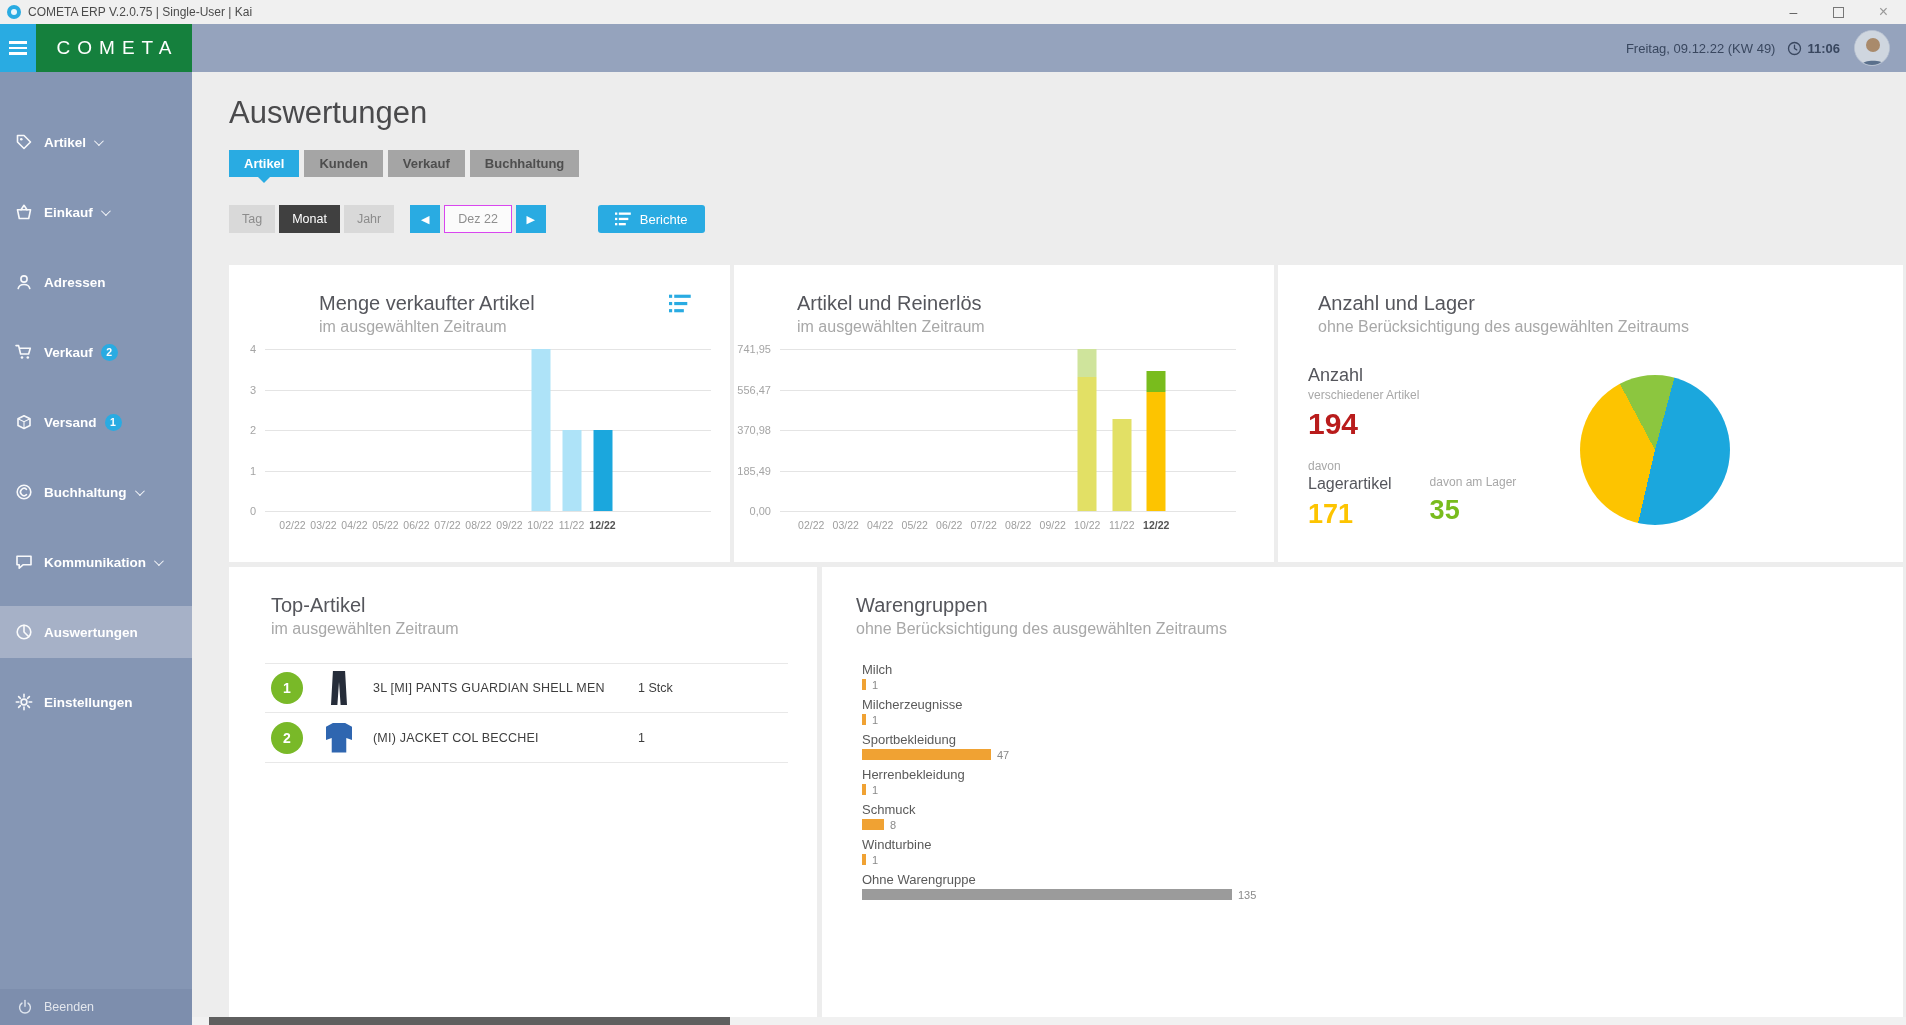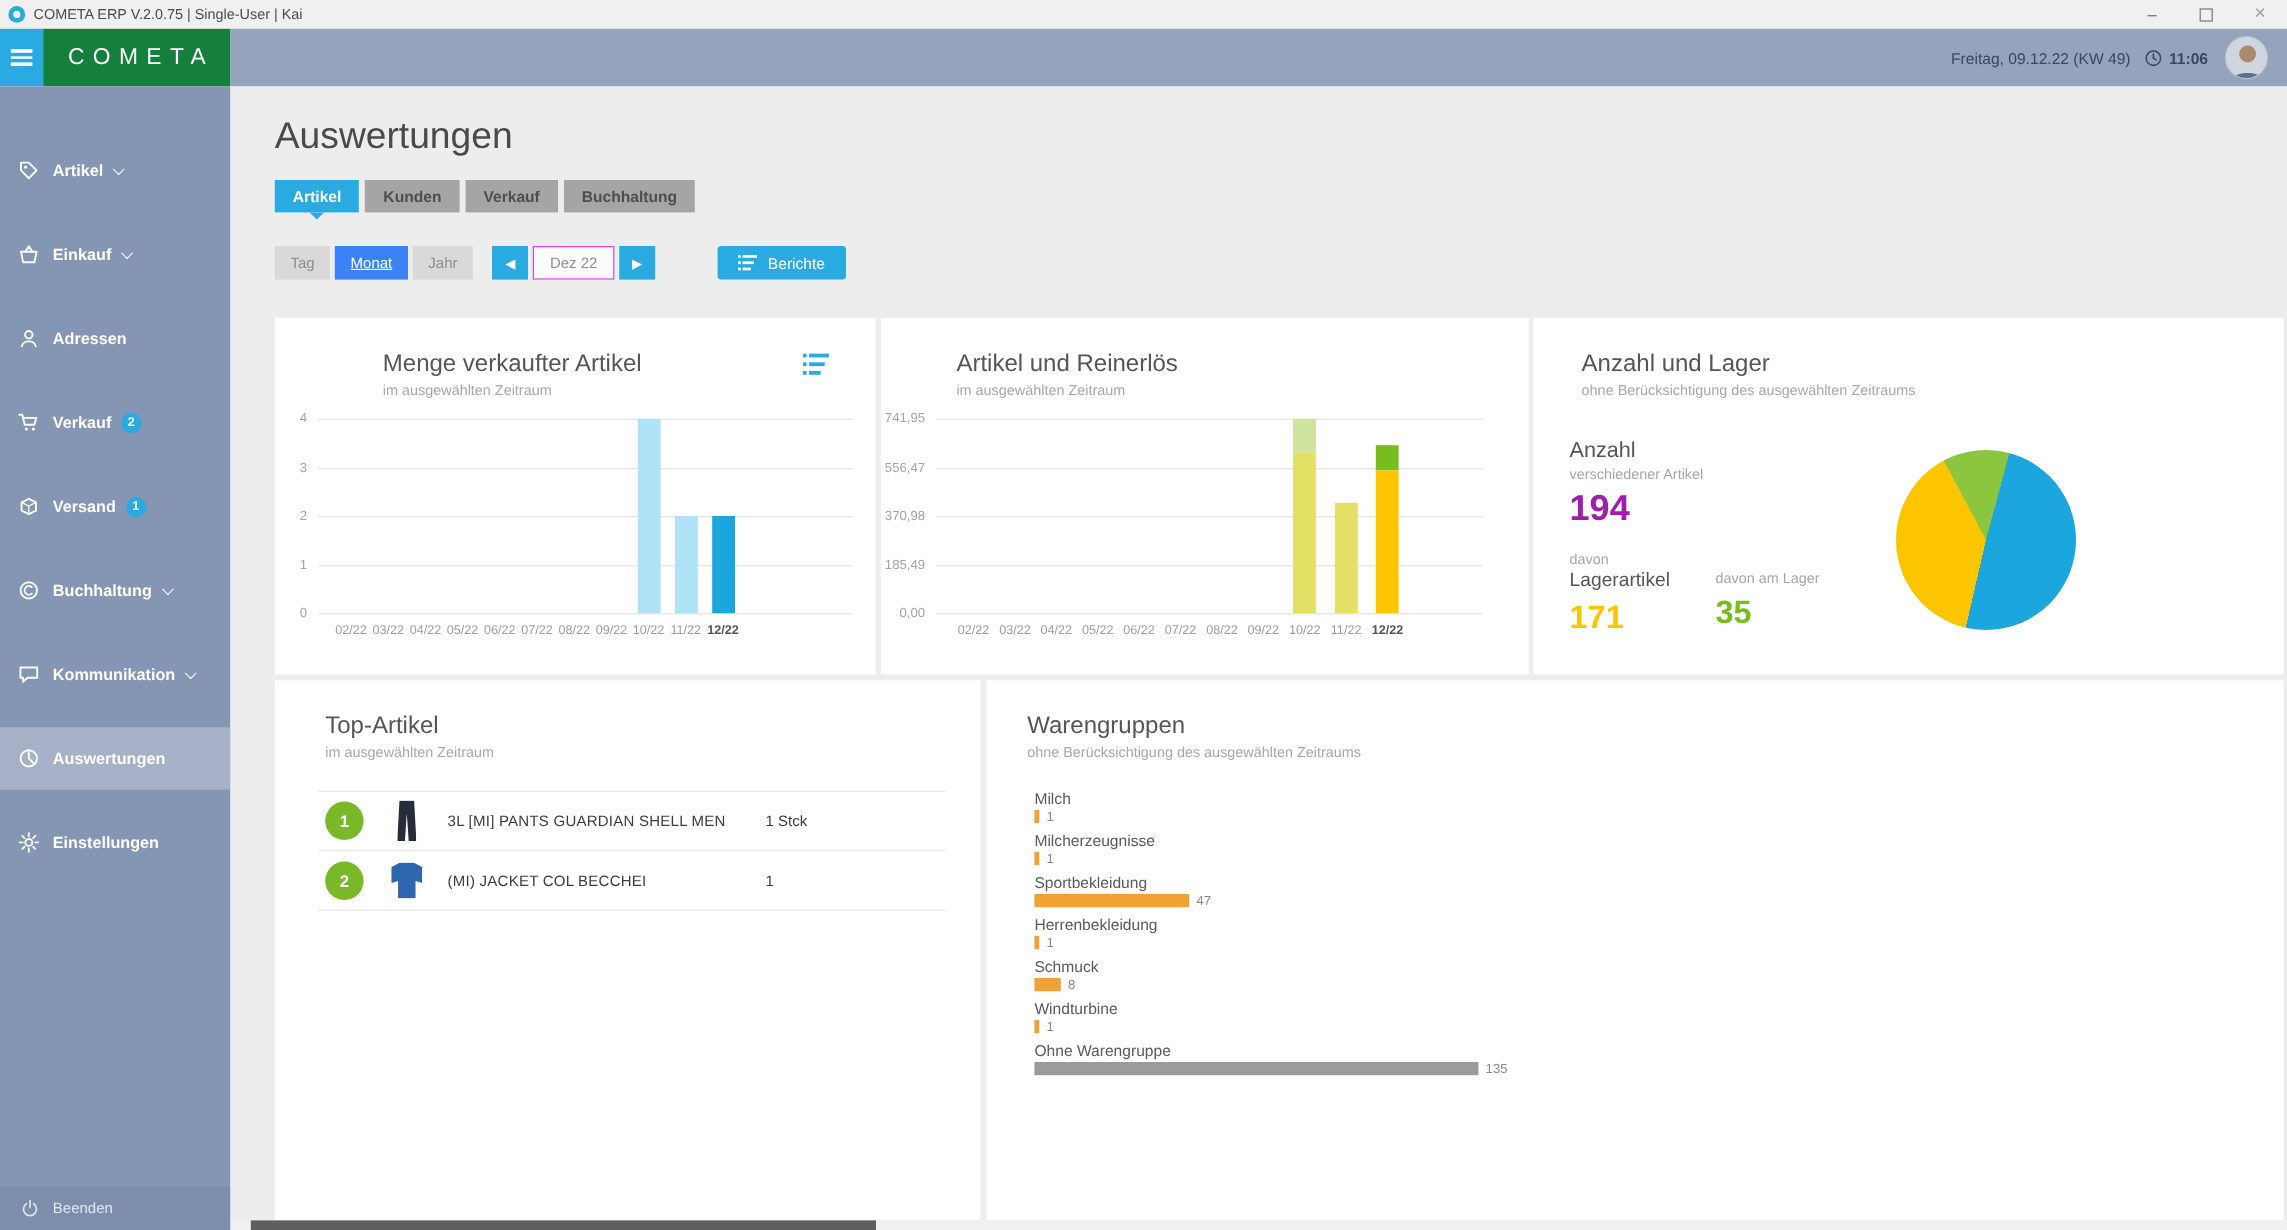--- a/index.html
+++ b/index.html
@@ -59,21 +59,21 @@
   .tabs { display:flex; gap:5px; margin:19px 0 0 37px; }
   .tab { height:27px; padding:0 15px; display:flex; align-items:center; background:#a5a5a5; color:#4e4e4e;
     font-size:13px; font-weight:700; cursor:pointer; position:relative; }
   .tab.active { background:#29abe2; color:#fff; }
   .tab.active::after { content:""; position:absolute; left:50%; bottom:-6px; margin-left:-6px;
     border:6px solid transparent; border-top:6px solid #29abe2; border-bottom:none; }
 
   .filters { display:flex; align-items:center; margin:28px 0 0 37px; }
   .mode-btn { height:28px; padding:0 13px; background:#d9d9d9; color:#8c8c8c; font-size:12.5px;
     display:flex; align-items:center; margin-right:4px; cursor:pointer; }
-  .mode-btn.active { background:#3b82f6; color:#fff;text-decoration:underline; }
+  .mode-btn.active { background:#404040; color:#fff; }
   .nav-btn { width:30px; height:28px; background:#29abe2; color:#fff; display:flex; align-items:center;
     justify-content:center; cursor:pointer; font-size:11px; }
   .nav-prev { margin-left:12px; }
   .nav-prev::before { content:"◀"; }
   .nav-next::before { content:"▶"; }
   .period-display { height:28px; padding:0 13px; background:#fbfbfb; border:1px solid #d946ef; color:#8f8f8f;
     font-size:12.5px; display:flex; align-items:center; margin:0 4px; cursor:pointer; }
   .reports-btn { height:28px; padding:0 17px; background:#29abe2; color:#fff; font-size:13px; border-radius:3px;
     display:flex; align-items:center; gap:9px; margin-left:52px; cursor:pointer; }
   .reports-btn svg { width:16px; height:14px; }
@@ -87,42 +87,42 @@
   .card-anzahl { flex:1; }
   .card-top { width:588px; flex:0 0 588px; }
   .card-waren { flex:1; }
   .card-head { display:flex; justify-content:space-between; align-items:flex-start; padding-top:27px; }
   .card-menge .card-head { padding-left:42px; padding-right:39px; }
   .card-umsatz .card-head { padding-left:63px; padding-right:30px; }
   .card-anzahl .card-head { padding-left:40px; padding-right:30px; }
   .card-top .card-head { padding-left:42px; padding-right:30px; }
   .card-waren .card-head { padding-left:34px; padding-right:30px; }
   .card-title { font-size:20px; font-weight:400; color:#55565c; }
-  .card-sub { font-size:12px; color:#a8a8a8; margin-top:3px; }
+  .card-sub { font-size:16px; color:#a8a8a8; margin-top:3px; }
   .mini-icon { width:22px; height:20px; cursor:pointer; margin-top:2px; }
 
   
   .plot { position:absolute; height:162px; }
   .plot-menge { left:36px; right:19px; top:84px; }
   .plot-umsatz { left:46px; width:456px; top:84px; }
   .gridline { position:absolute; left:0; right:0; height:1px; background:#e4e4e4; }
   .ytick { position:absolute; left:-9px; transform:translate(-100%,-50%); font-size:11px; color:#a5a5a5; white-space:nowrap; }
   .slots { position:absolute; top:0; height:162px; display:flex; }
   .slot { position:relative; height:162px; }
   .stack { position:absolute; bottom:0; left:50%; transform:translateX(-50%); width:19px;
     display:flex; flex-direction:column-reverse; }
   .xtick { position:absolute; top:170px; left:50%; transform:translateX(-50%); font-size:10.5px;
     color:#9e9e9e; white-space:nowrap; }
   .xtick.hi { color:#555; font-weight:700; }
 
   
   .stats { position:absolute; left:30px; top:100px; }
   .stat-label { font-size:18px; color:#55565c; }
   .stat-sub { font-size:12px; color:#a8a8a8; margin-top:2px; }
-  .stat-big-blue { font-size:30px; font-weight:700; color:#a21caf; margin-top:5px; }
+  .stat-big-blue { font-size:30px; font-weight:700; color:#b91c1c; margin-top:5px; }
   .stat-cols { display:flex; margin-top:16px; }
   .stat-col2 { margin-left:38px; }
   .stat-mid { font-size:16px; color:#55565c; margin-top:2px; }
   .stat-big-yellow { font-size:27px; font-weight:700; color:#fdc400; margin-top:6px; }
   .stat-big-green { font-size:27px; font-weight:700; color:#79bc1d; margin-top:6px; }
   .spacer12 { height:16px; }
   .pie { position:absolute; left:302px; top:110px; width:150px; height:150px; border-radius:50%; }
 
   
   .top-list { margin:25px 29px 0 36px; }

